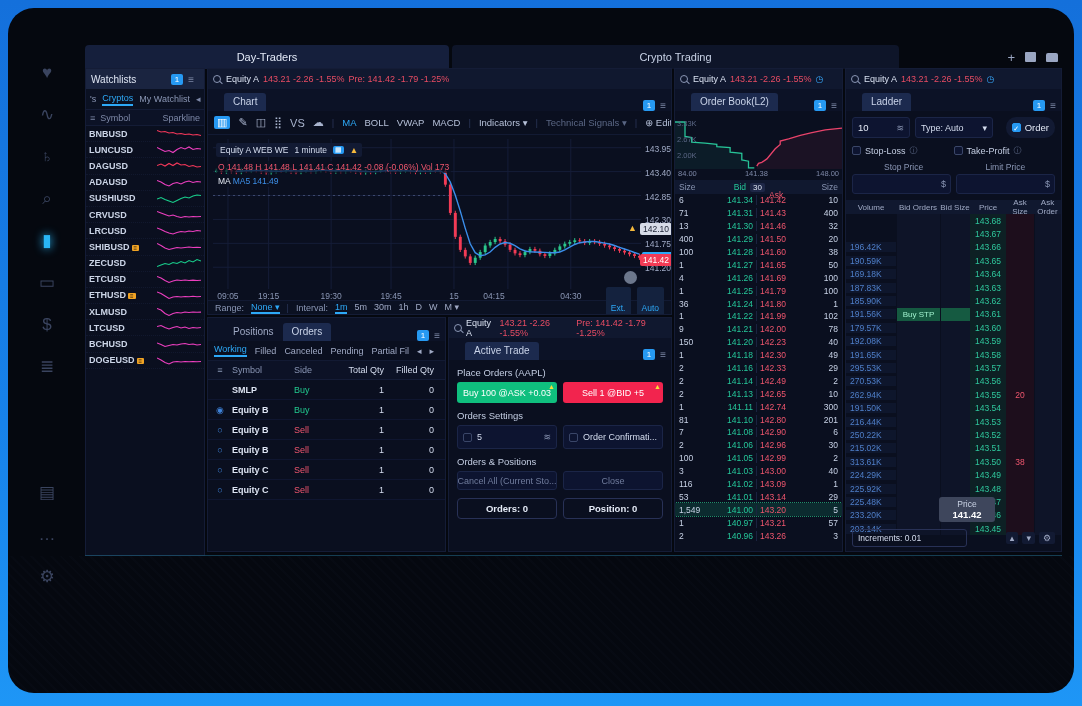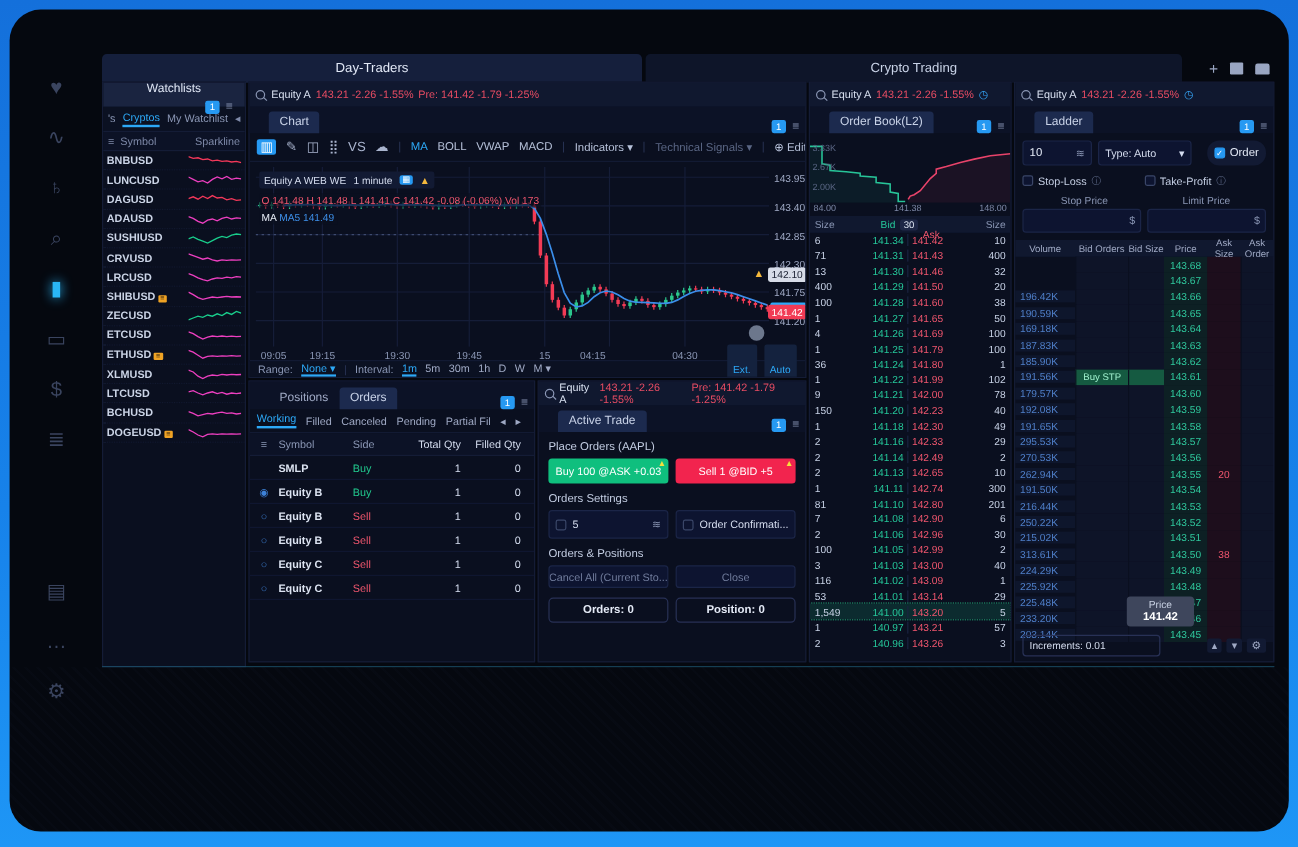--- a/index.html
+++ b/index.html
@@ -142,21 +142,21 @@
   .botline { position:absolute; left:77px; top:547px; width:977px; height:1px; background:#1C5570; opacity:.7;}
   .scrubber { position:absolute; width:13px; height:13px; border-radius:50%; background:#7E89A0; opacity:.85; left:411px; top:132px;}
 </style>
 </head>
 <body>
 
 <div class="screen">
   <div class="texture"></div>
 
   <div class="appbar">
-    <div class="apptab active" style="width:450px">Day-Traders</div>
+    <div class="apptab active" style="width:364px">Day-Traders</div>
     <div class="apptab" style="width:447px">Crypto Trading</div>
     <div class="appicons">
       <span>+</span>
       <span style="display:inline-block;width:11px;height:10px;background:#9AA6C2;border-radius:1px;"></span>
       <span style="display:inline-block;width:12px;height:9px;background:#9AA6C2;border-radius:2px 2px 1px 1px;"></span>
     </div>
   </div>
 
   <div class="sidebar" id="sidebar">
       <span class="sb-ic">♥</span>
@@ -166,21 +166,21 @@
       <span class="sb-ic active">▮</span>
       <span class="sb-ic">▭</span>
       <span class="sb-ic">$</span>
       <span class="sb-ic">≣</span>
       <span class="sb-ic sb-gap">▤</span>
       <span class="sb-ic">…</span>
       <span class="sb-ic">⚙</span>
     </div>
 
   <div class="panel" id="watchlist">
-    <div class="phead" style="background:#1A2440;flex-direction:column;">
+    <div class="phead" style="background:#1A2440;">
       <span style="color:#DFE6F4;font-size:10px;">Watchlists</span>
       <span class="rowic">
         <span class="badge1">1</span>
         <span class="listic">≡</span>
       </span>
     </div>
     <div class="wl-tabs">
       <span class="wl-tab">'s</span>
       <span class="wl-tab active">Cryptos</span>
       <span class="wl-tab" style="white-space:nowrap;">My Watchlist</span>

